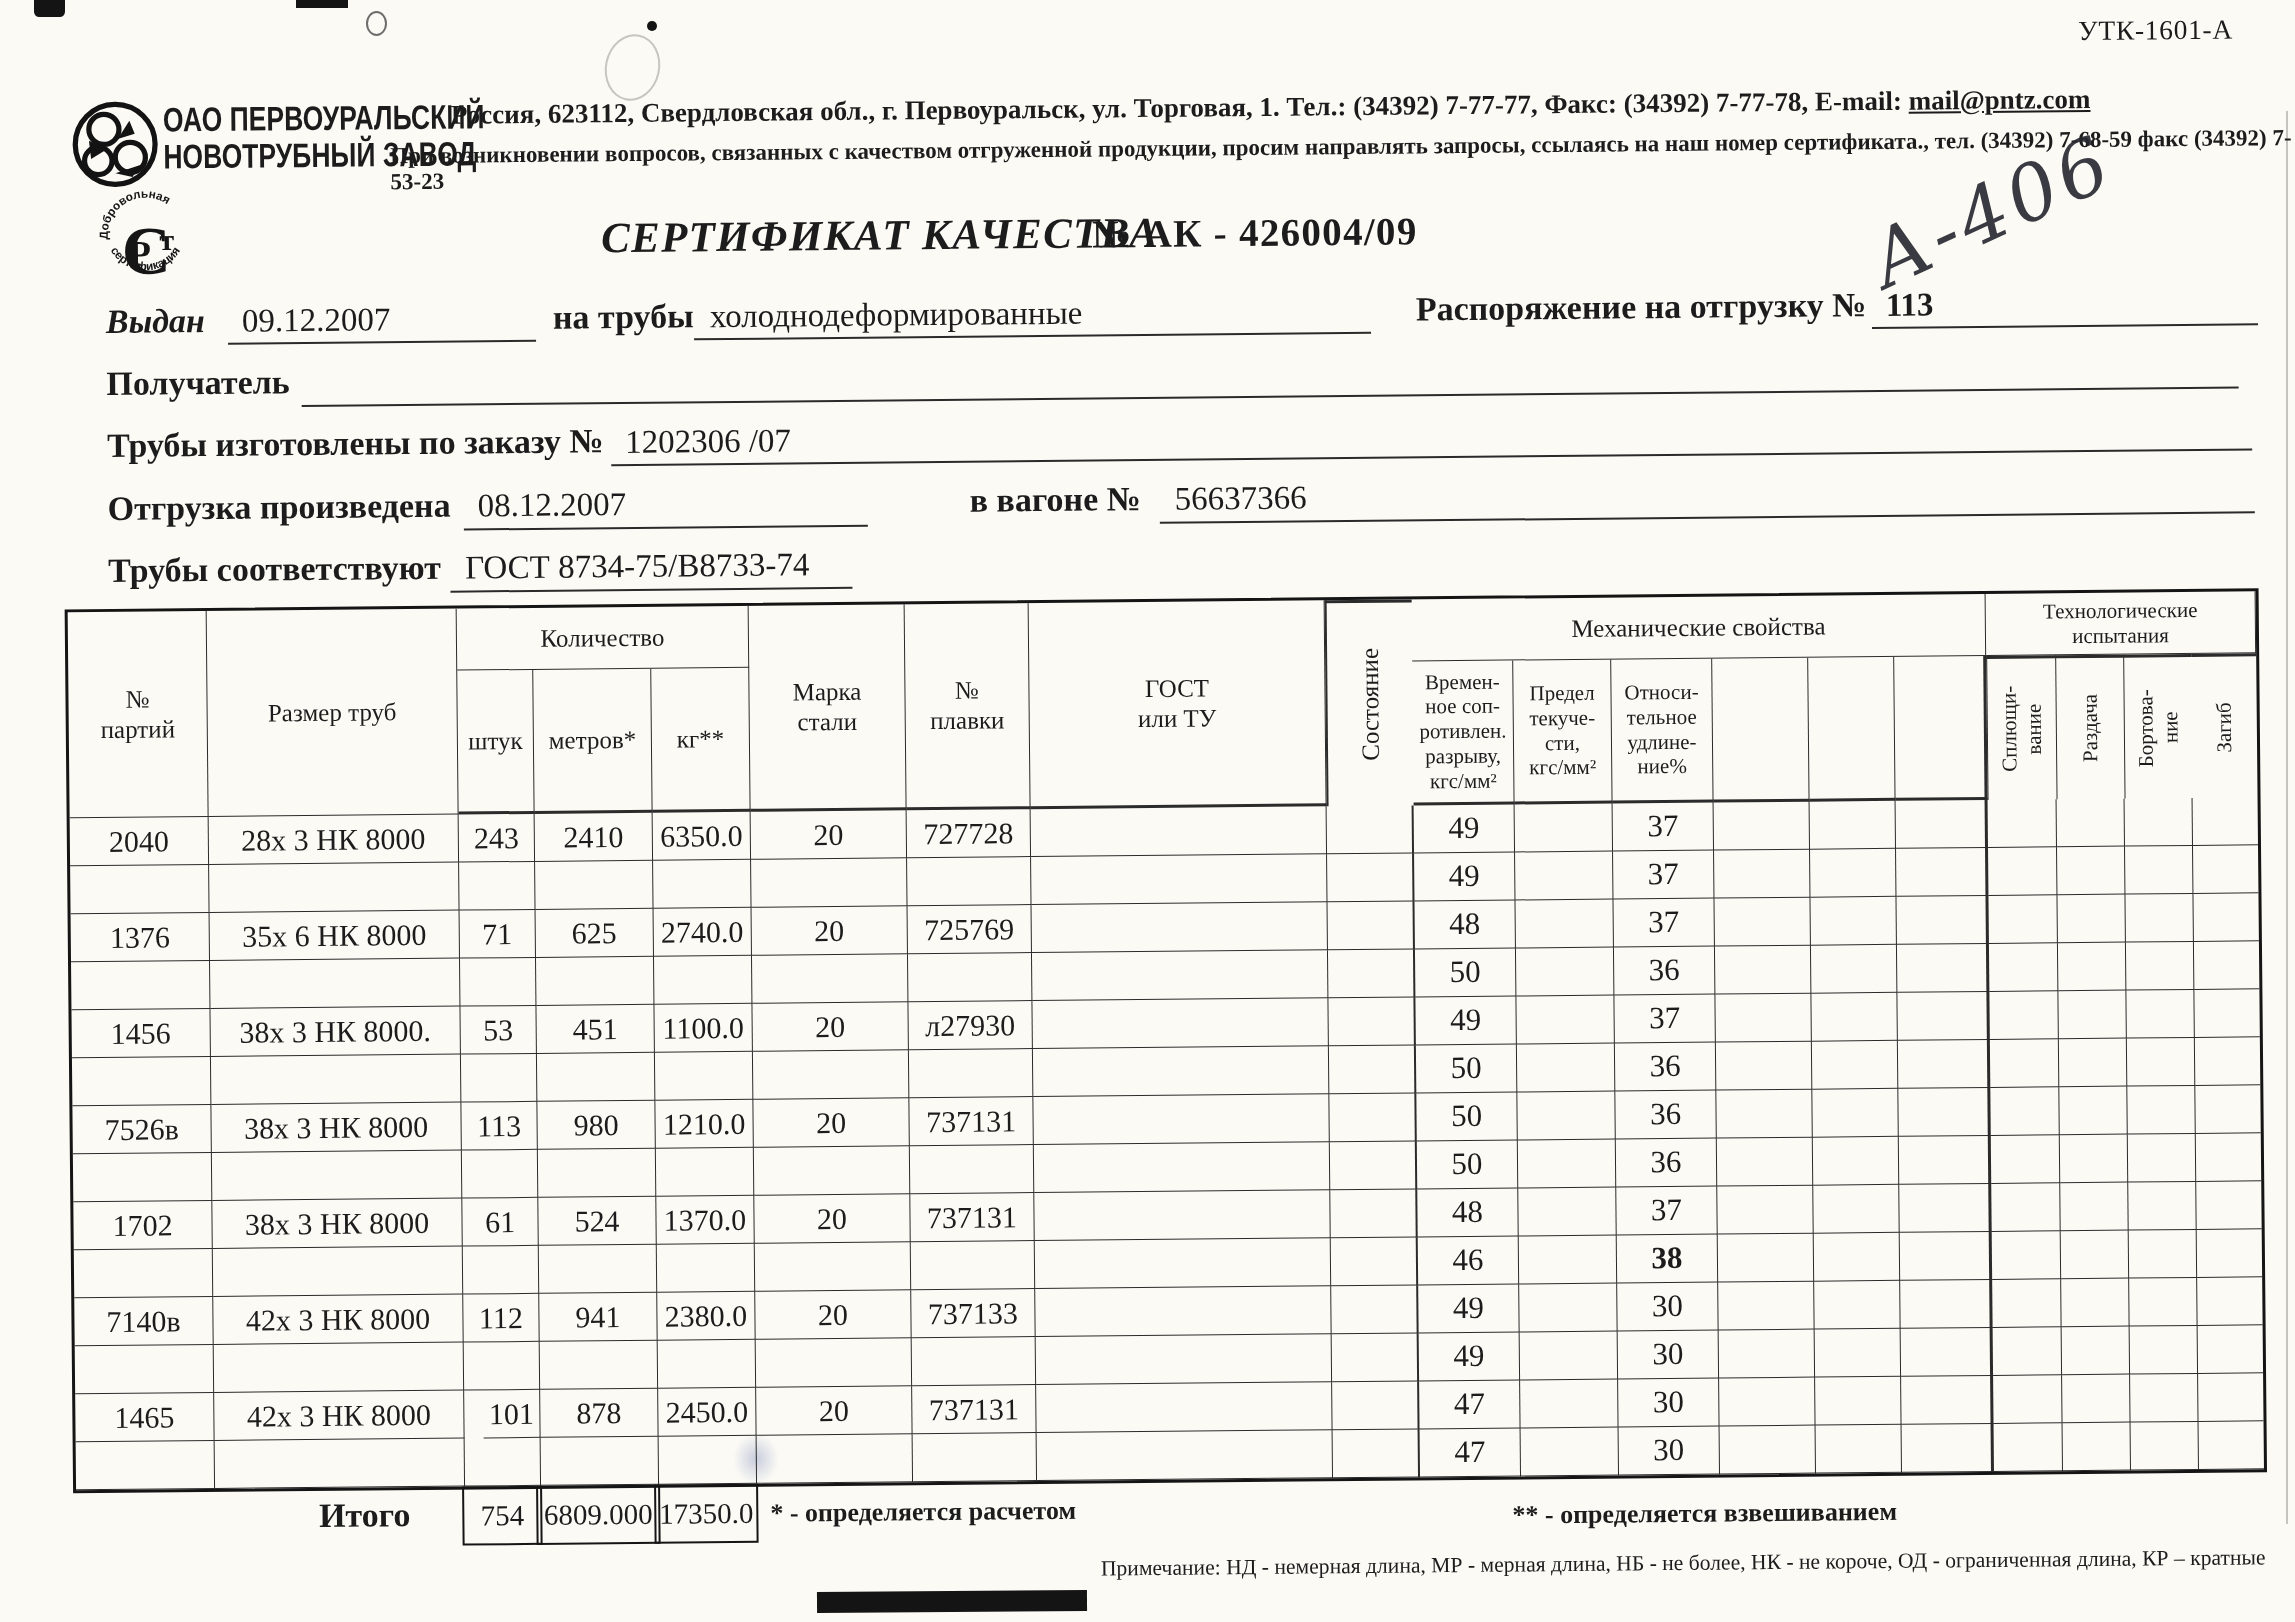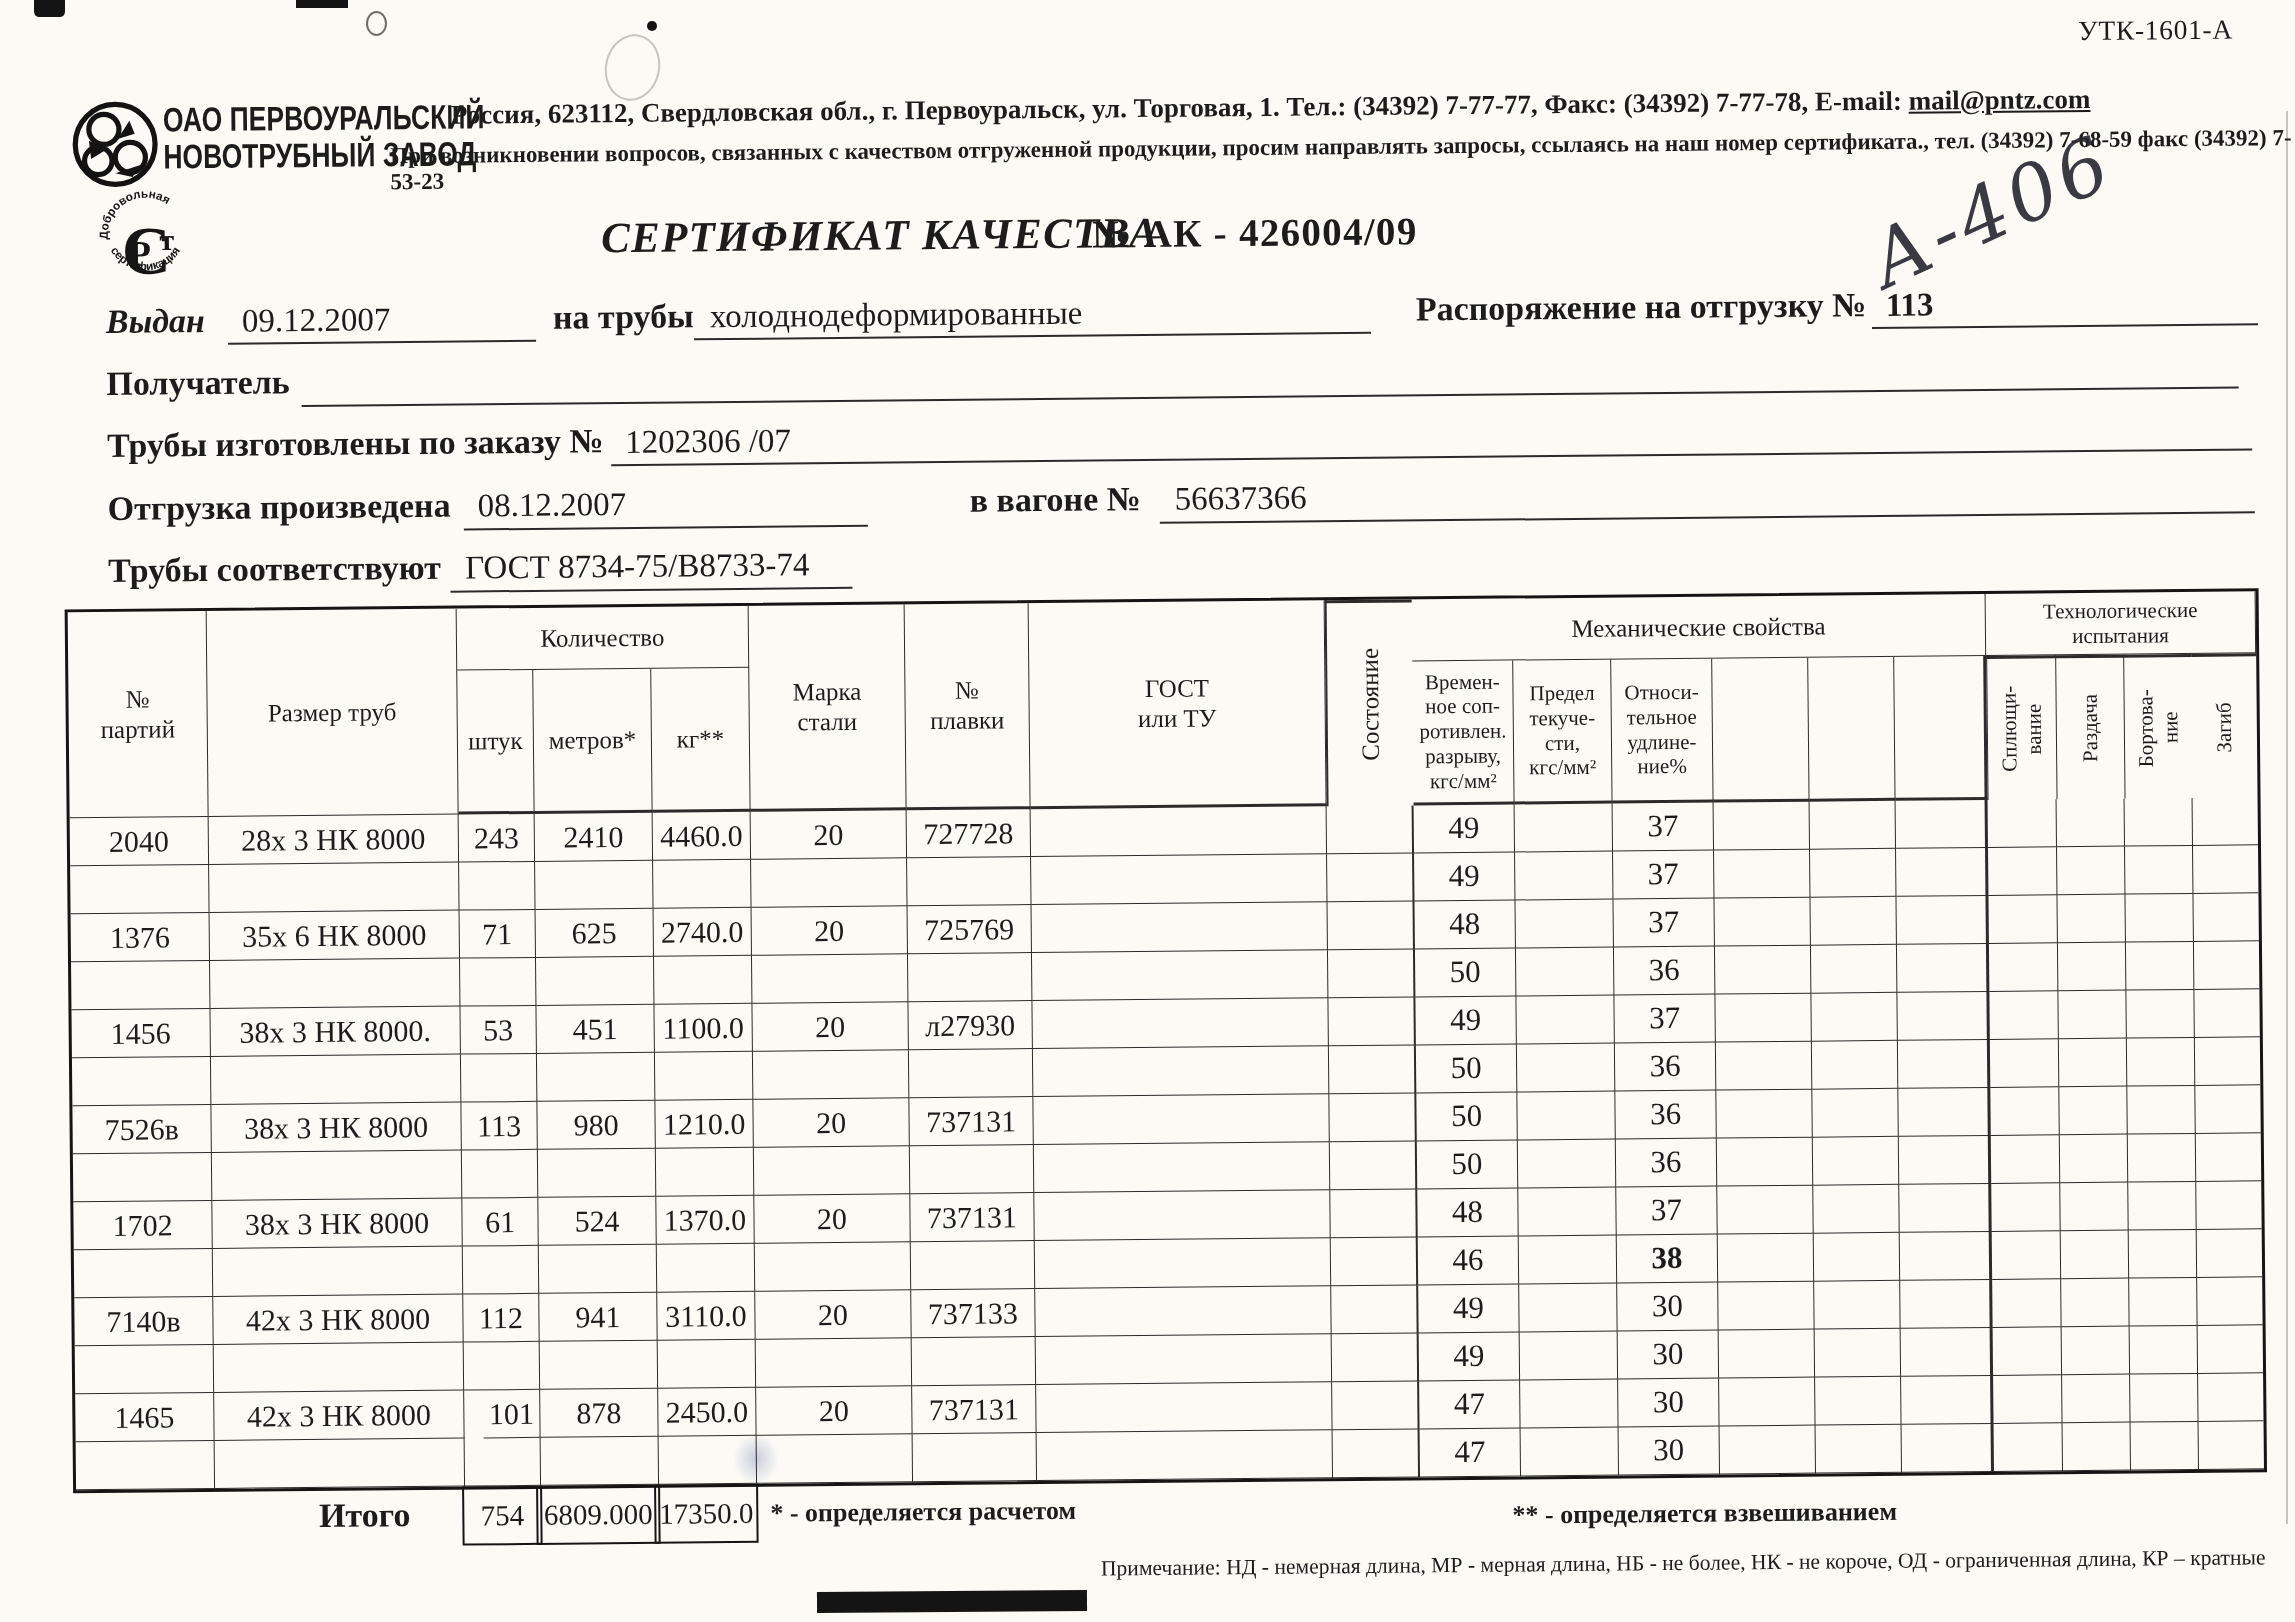--- a/index.html
+++ b/index.html
@@ -185,21 +185,21 @@
 вание</div>
       <div class="cell pre vert smallh thickB h-f2">Раздача</div>
       <div class="cell pre vert smallh thickB h-f3">Бортова-
 ние</div>
       <div class="cell pre vert smallh thickB lastcol h-f4">Загиб</div>
 
     <div class="cell bt" style="grid-area: 3 / 1;">2040</div>
         <div class="cell bt" style="grid-area: 3 / 2;">28х 3 НК 8000</div>
         <div class="cell bt" style="grid-area: 3 / 3;">243</div>
         <div class="cell bt" style="grid-area: 3 / 4;">2410</div>
-        <div class="cell bt" style="grid-area: 3 / 5;">4460.0</div>
+        <div class="cell bt" style="grid-area: 3 / 5;">6350.0</div>
         <div class="cell bt" style="grid-area: 3 / 6;">20</div>
         <div class="cell bt" style="grid-area: 3 / 7;">727728</div>
         <div class="cell" style="grid-area: 3 / 8;"></div>
         <div class="cell sepState" style="grid-area: 3 / 9;"></div>
         <div class="cell mv" style="grid-area: 3 / 10;">49</div>
         <div class="cell" style="grid-area: 3 / 11;"></div>
         <div class="cell mv" style="grid-area: 3 / 12;">37</div>
         <div class="cell" style="grid-area: 3 / 13;"></div>
         <div class="cell" style="grid-area: 3 / 14;"></div>
         <div class="cell sepTech" style="grid-area: 3 / 15;"></div>
@@ -375,21 +375,21 @@
         <div class="cell" style="grid-area: 12 / 14;"></div>
         <div class="cell sepTech" style="grid-area: 12 / 15;"></div>
         <div class="cell" style="grid-area: 12 / 16;"></div>
         <div class="cell" style="grid-area: 12 / 17;"></div>
         <div class="cell" style="grid-area: 12 / 18;"></div>
         <div class="cell lastcol" style="grid-area: 12 / 19;"></div>
         <div class="cell bt" style="grid-area: 13 / 1;">7140в</div>
         <div class="cell bt" style="grid-area: 13 / 2;">42х 3 НК 8000</div>
         <div class="cell bt" style="grid-area: 13 / 3;">112</div>
         <div class="cell bt" style="grid-area: 13 / 4;">941</div>
-        <div class="cell bt" style="grid-area: 13 / 5;">3110.0</div>
+        <div class="cell bt" style="grid-area: 13 / 5;">2380.0</div>
         <div class="cell bt" style="grid-area: 13 / 6;">20</div>
         <div class="cell bt" style="grid-area: 13 / 7;">737133</div>
         <div class="cell" style="grid-area: 13 / 8;"></div>
         <div class="cell sepState" style="grid-area: 13 / 9;"></div>
         <div class="cell mv" style="grid-area: 13 / 10;">49</div>
         <div class="cell" style="grid-area: 13 / 11;"></div>
         <div class="cell mv" style="grid-area: 13 / 12;">30</div>
         <div class="cell" style="grid-area: 13 / 13;"></div>
         <div class="cell" style="grid-area: 13 / 14;"></div>
         <div class="cell sepTech" style="grid-area: 13 / 15;"></div>

